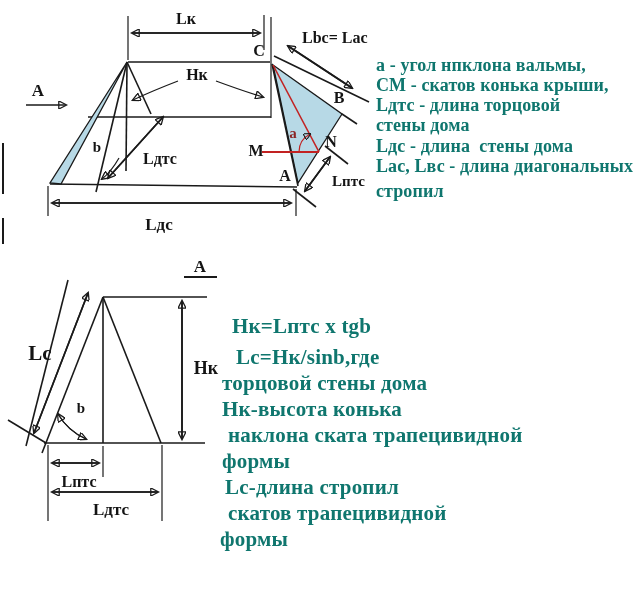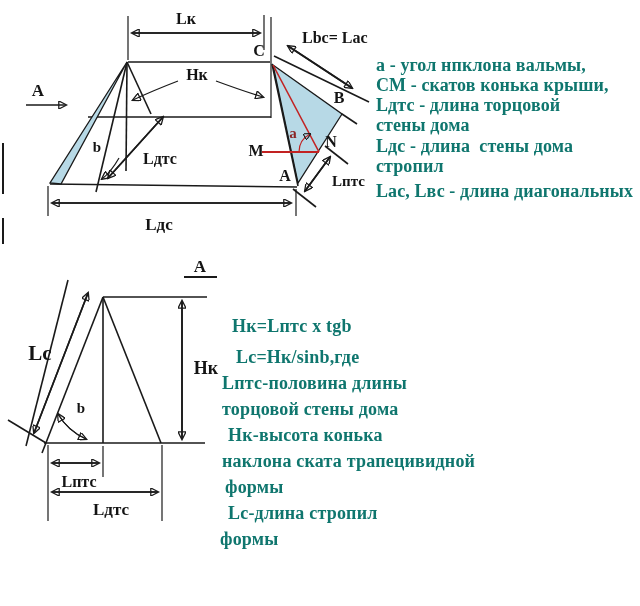--- a/index.html
+++ b/index.html
@@ -20,21 +20,21 @@
   svg text.s18{font-size:18px;}
   svg text.s21{font-size:21px;}
   svg text.dkred{fill:#8b2626;}
 
   .legend{position:absolute;font-weight:bold;color:#0f766e;}
   .legend .ln{white-space:pre;}
   .legend-top{left:376px;top:55px;font-size:18px;line-height:20px;letter-spacing:0.1px;width:264px;}
   .legend-top .ln:nth-child(5){margin-top:1px;}
   .legend-top .ln:nth-child(7){margin-top:5px;}
   .legend-top .ln:nth-child(8){margin-top:10px;}
-  .legend-bottom{left:216px;top:313px;font-size:18px;line-height:26px;letter-spacing:0.2px;width:424px;}
+  .legend-bottom{left:216px;top:313px;font-size:21px;line-height:26px;letter-spacing:0.2px;width:424px;}
   .legend-bottom .ln:nth-child(1){padding-left:16px;}
   .legend-bottom .ln:nth-child(2){padding-left:20px;margin-top:5px;}
   .legend-bottom .ln:nth-child(3){padding-left:6px;}
   .legend-bottom .ln:nth-child(4){padding-left:6px;}
   .legend-bottom .ln:nth-child(5){padding-left:12px;}
   .legend-bottom .ln:nth-child(6){padding-left:6px;}
   .legend-bottom .ln:nth-child(7){padding-left:9px;}
   .legend-bottom .ln:nth-child(8){padding-left:12px;}
   .legend-bottom .ln:nth-child(9){padding-left:4px;}
   .legend-bottom .ln:nth-child(10){padding-left:2px;}
@@ -190,29 +190,29 @@
       <text class="mid s17" x="111" y="515">Lдтс</text>
     </g>
   </svg>
 
   <div class="legend legend-top">
       <div class="ln">а - угол нпклона вальмы,</div>
       <div class="ln">СМ - скатов конька крыши,</div>
       <div class="ln">Lдтс - длина торцовой</div>
       <div class="ln">стены дома</div>
       <div class="ln">Lдс - длина  стены дома</div>
+      <div class="ln">Lас, Lвс - длина диагональных</div>
       <div class="ln">стропил</div>
-      <div class="ln">Lас, Lвс - длина диагональных</div>
     </div>
 
   <div class="legend legend-bottom">
       <div class="ln">Нк=Lптс x tgb</div>
       <div class="ln">Lc=Нк/sinb,где</div>
-      <div class="ln">Lптс-половина длины</div>
       <div class="ln">торцовой стены дома</div>
       <div class="ln">Нк-высота конька</div>
       <div class="ln">наклона ската трапецивидной</div>
       <div class="ln">формы</div>
       <div class="ln">Lc-длина стропил</div>
+      <div class="ln">скатов трапецивидной</div>
       <div class="ln">формы</div>
     </div>
 
 </div>
 
 </body></html>

